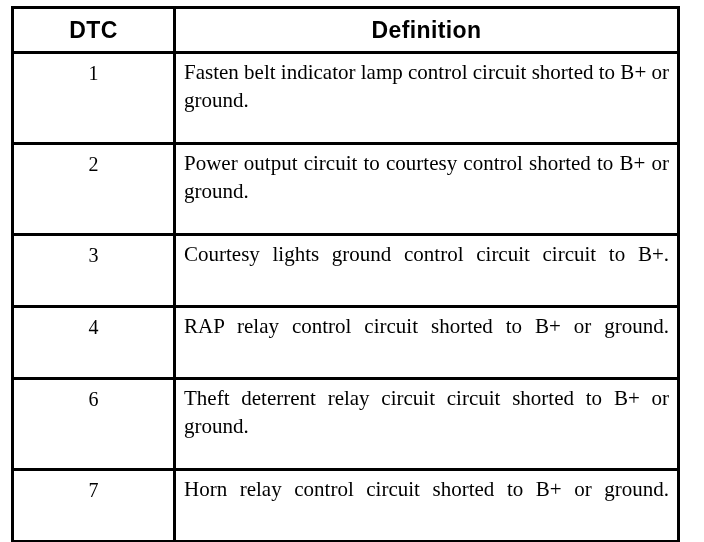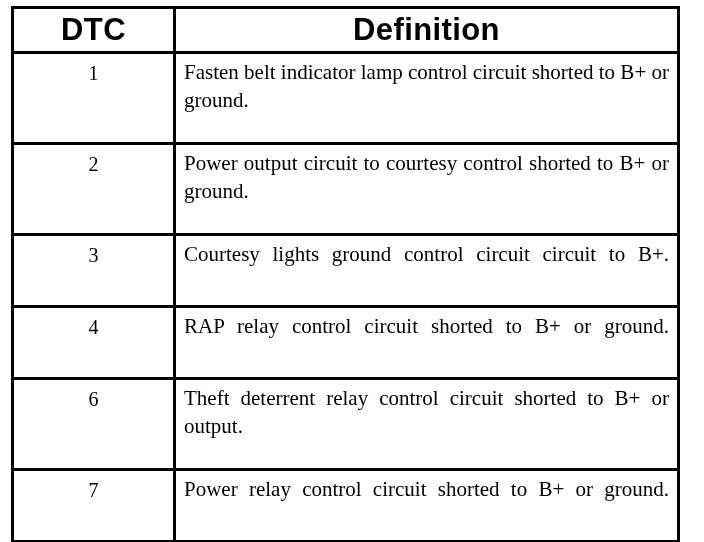--- a/index.html
+++ b/index.html
@@ -45,21 +45,21 @@
     vertical-align: top;
   }
 
   
   .hdr-row th {
     height: 42px;
     vertical-align: middle;
     text-align: center;
     font-family: "Liberation Sans", sans-serif;
     font-weight: bold;
-    font-size: 31px;
+    font-size: 23px;
     letter-spacing: 0.4px;
     color: #000000;
   }
 
   
   .body-row td {
     height: 69px;
   }
 
   .cell-dtc {
@@ -149,30 +149,30 @@
         <td class="cell-def">
           <span class="defn">RAP relay control circuit shorted to B+ or ground.</span>
         </td>
       </tr>
 
       <tr class="body-row">
         <td class="cell-dtc">
           <span class="code">6</span>
         </td>
         <td class="cell-def">
-          <span class="defn">Theft deterrent relay control circuit shorted to B+ or output.</span>
+          <span class="defn">Theft deterrent relay circuit circuit shorted to B+ or ground.</span>
         </td>
       </tr>
 
       <tr class="body-row">
         <td class="cell-dtc">
           <span class="code">7</span>
         </td>
         <td class="cell-def">
-          <span class="defn">Power relay control circuit shorted to B+ or ground.</span>
+          <span class="defn">Horn relay control circuit shorted to B+ or ground.</span>
         </td>
       </tr>
 
       <tr class="body-row">
         <td class="cell-dtc">
           
         </td>
         <td class="cell-def">
           
         </td>

